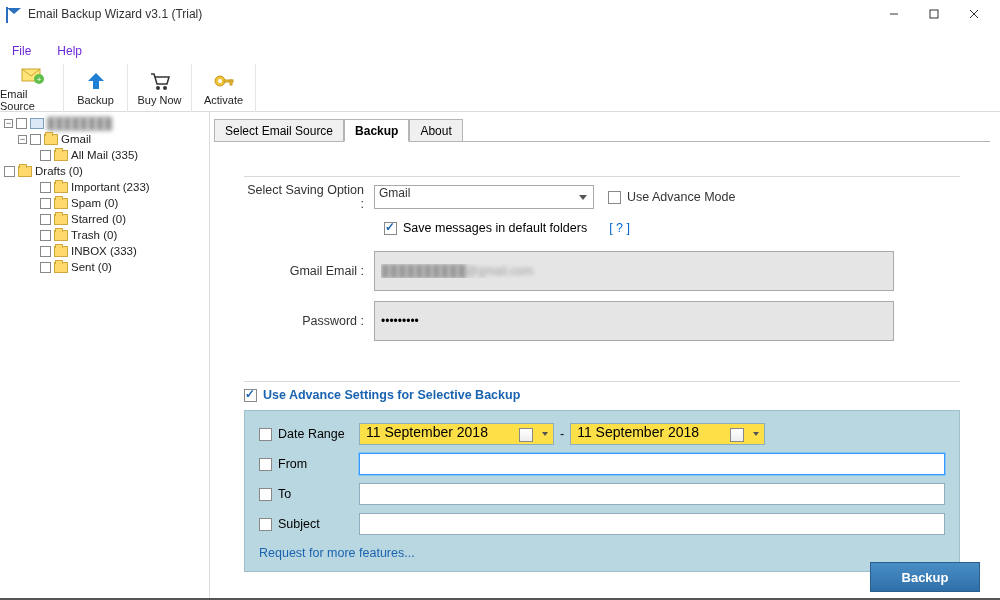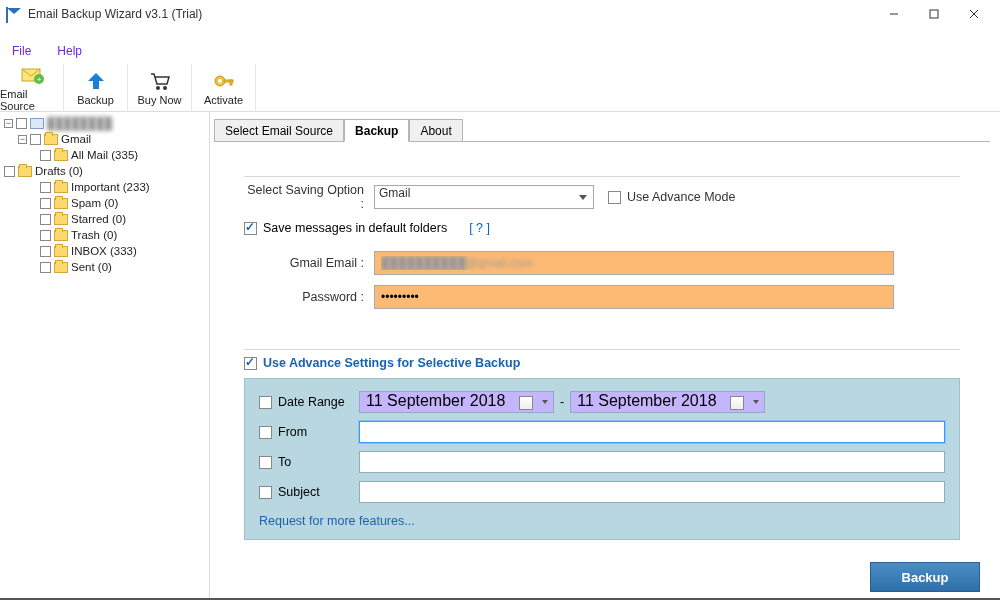--- a/index.html
+++ b/index.html
@@ -32,29 +32,29 @@
 .tab.active { background: #fff; border-bottom: 1px solid #fff; font-weight: bold; }
 .form-area { padding: 28px 30px 0 30px; }
 .hr { height: 1px; background: #d8d8d8; margin: 6px 0; }
 .row { display: flex; align-items: center; margin-bottom: 10px; font-size: 12.5px; color: #333; }
 .row .label { width: 130px; text-align: right; padding-right: 10px; }
 .select { width: 220px; height: 24px; border: 1px solid #a9a9a9; background: #fff; font-size: 12px; padding: 0 4px; position: relative; }
 .select::after { content: ""; position: absolute; right: 6px; top: 9px; width: 0; height: 0; border-left: 4px solid transparent; border-right: 4px solid transparent; border-top: 5px solid #555; }
 .chk-inline { display: flex; align-items: center; gap: 6px; margin-left: 14px; }
 .chk-box { width: 13px; height: 13px; border: 1px solid #888; position: relative; background: #fff; }
 .chk-box.checked::after { content: "✓"; position: absolute; left: 0; top: -3px; font-size: 12px; color: #1a63b0; font-weight: bold; }
-.sub-row { display: flex; align-items: center; gap: 6px; font-size: 12.5px; margin-bottom: 16px; }
+.sub-row { display: flex; align-items: center; margin-left: 140px; gap: 6px; font-size: 12.5px; margin-bottom: 16px; }
 .link { color: #0066cc; cursor: pointer; }
-.text-input { flex: 1; height: 24px; border: 1px solid #a9a9a9; padding: 0 6px; font-size: 12px; background: #fdba74; }
+.text-input { flex: 1; height: 40px; border: 1px solid #a9a9a9; padding: 0 6px; font-size: 12px; background: #e5e5e5; }
 .text-input.wide { width: 520px; flex: none; }
 .adv-header { display: flex; align-items: center; gap: 6px; font-size: 12.5px; font-weight: bold; color: #1a63b0; margin: 4px 0 8px 0; }
 .adv-panel { background: #b9d7e0; border: 1px solid #9cc0cc; padding: 12px 14px 10px 14px; }
 .adv-row { display: flex; align-items: center; margin-bottom: 8px; font-size: 12.5px; }
 .adv-row .adv-chk { display: flex; align-items: center; gap: 6px; width: 100px; }
-.date-input { width: 195px; height: 22px; border: 1px solid #90adc0; background: #c4b5fd; padding: 0 6px; font-size: 16px; position: relative; }
+.date-input { width: 195px; height: 22px; border: 1px solid #90adc0; background: #fde047; padding: 0 6px; font-size: 14px; position: relative; }
 .date-input::after { content: ""; position: absolute; right: 20px; top: 4px; width: 12px; height: 12px; border: 1px solid #888; background: linear-gradient(#fff,#eee); }
 .date-input .dd { position: absolute; right: 5px; top: 8px; width: 0; height: 0; border-left: 3px solid transparent; border-right: 3px solid transparent; border-top: 4px solid #555; }
 .adv-text { flex: 1; height: 22px; border: 1px solid #90adc0; background: #fff; padding: 0 6px; }
 .adv-text.focused { border: 1px solid #3399ff; box-shadow: 0 0 0 1px #88c4f7; }
 .req-link { color: #1a63b0; font-size: 12.5px; margin-top: 2px; display: inline-block; }
 .backup-btn { position: absolute; right: 20px; bottom: 6px; width: 110px; height: 30px; background: linear-gradient(#4a8ec6,#2e6fa9); color: #fff; font-size: 13px; font-weight: bold; border: 1px solid #2a5e90; display: flex; align-items: center; justify-content: center; }
 .statusbar { height: 14px; background: #555; width: 100%; }
 </style>
 </head>
 <body>

